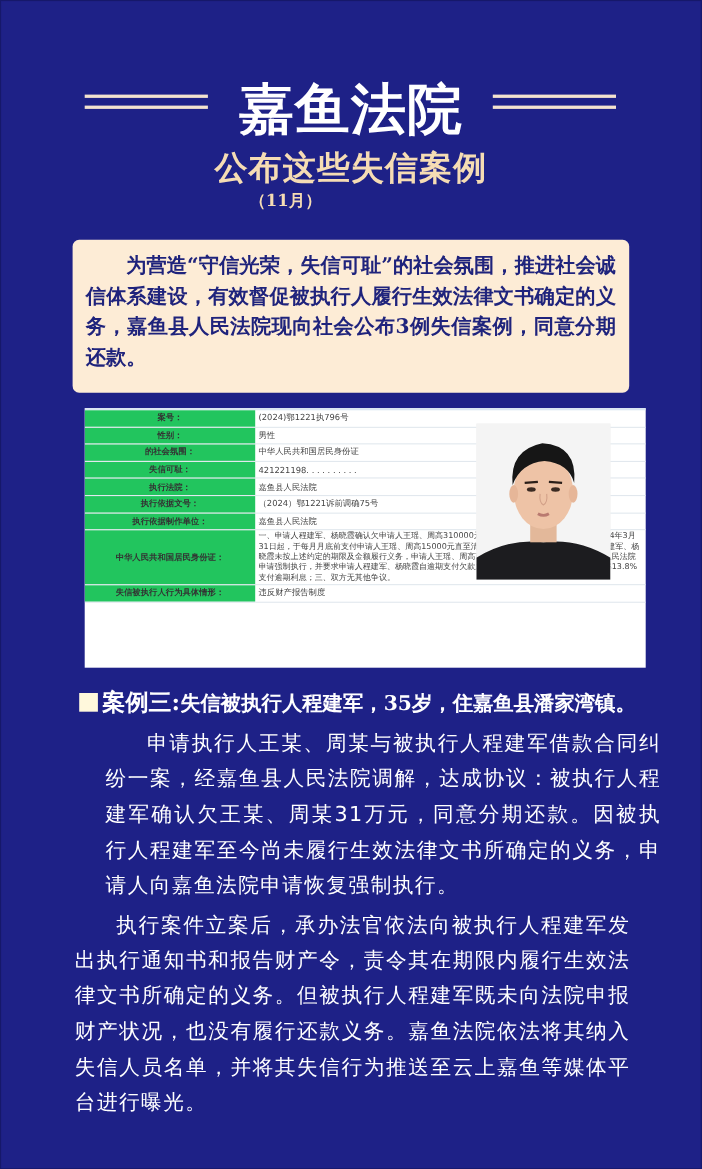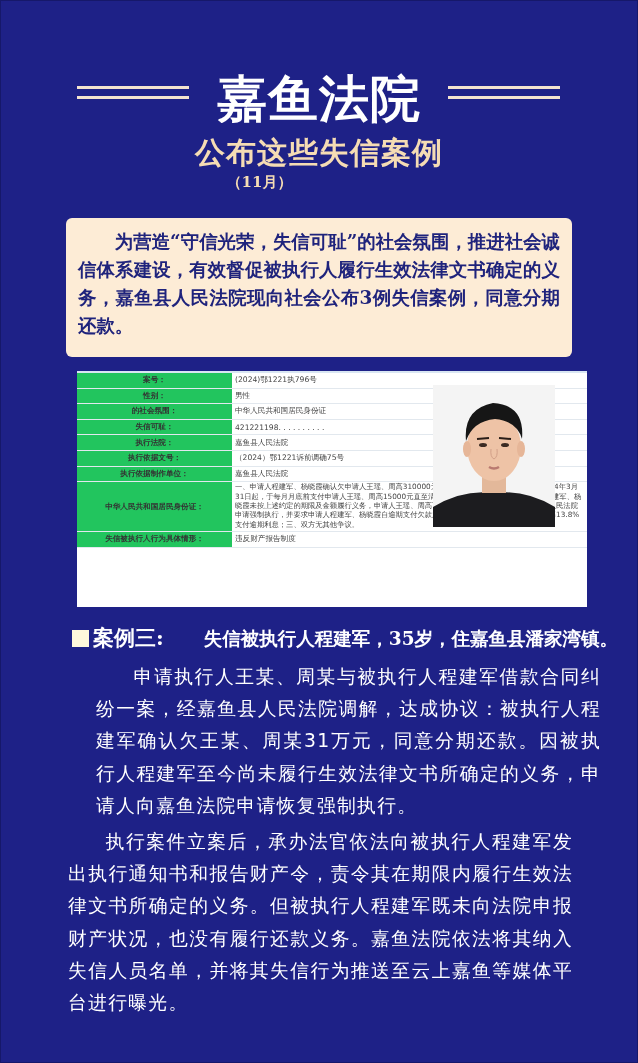--- a/index.html
+++ b/index.html
@@ -68,21 +68,21 @@
     }
     .photo svg { display: block; }
     .case-heading {
       position: absolute; left: 72px; top: 624px; width: 560px;
       color: #ffffff; font-size: 20px; font-weight: bold; white-space: nowrap;
     }
     .case-heading .sq {
       display: inline-block; width: 17px; height: 17px; background: #fff8dc; vertical-align: -2px; margin-right: 4px;
     }
     .case-heading .lbl { font-size: 21px; }
-    .case-heading .rest { font-size: 18.5px; margin-left: 40px; }
+    .case-heading .rest { font-size: 18.5px; }
     .para {
       position: absolute; left: 68px; width: 505px;
       color: #ffffff; font-family: "DejaVu Sans", "Liberation Sans", sans-serif;
       font-size: 18.8px; line-height: 32.2px; letter-spacing: 1.3px;
       text-indent: 2em; text-align: justify;
     }
     .p1 { top: 661px; margin-left: 28px; }
     .p2 { top: 826px; }
   </style>
 </head>

